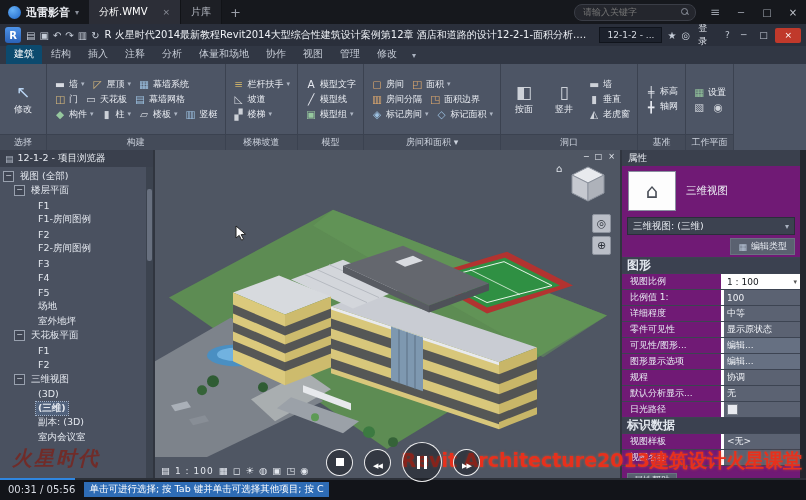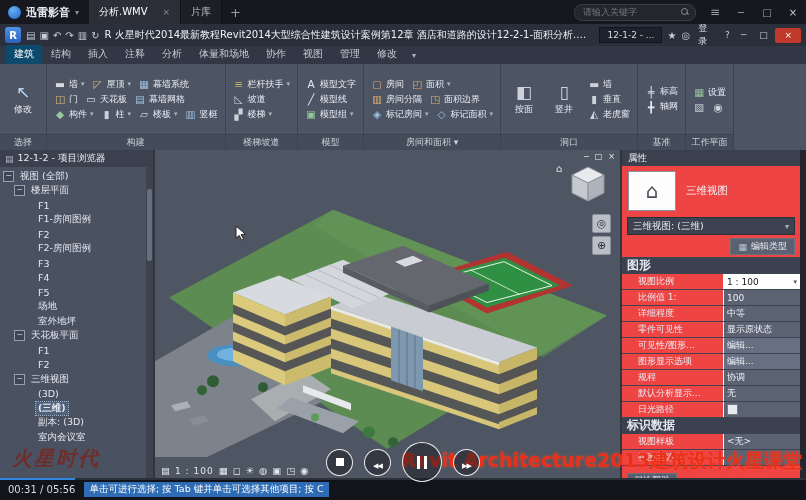--- a/index.html
+++ b/index.html
@@ -82,34 +82,34 @@
   .vhome{position:absolute;top:13px;right:58px;color:#dfe3ea;font-size:10px;z-index:5;}
   .vcube{position:absolute;top:13px;right:12px;z-index:5;}
   .vnav{position:absolute;top:64px;right:9px;display:flex;flex-direction:column;gap:3px;z-index:5;}
   .vnb{width:17px;height:17px;background:rgba(222,226,232,0.75);border:1px solid #8d939e;border-radius:2px;color:#2c313a;font-size:11px;display:flex;align-items:center;justify-content:center;}
   .vctrl{position:absolute;left:6px;bottom:3px;display:flex;align-items:center;gap:5px;color:#e3e7ee;z-index:5;}
   .vci{font-size:9.5px;}
   .vscale{font-size:9px;letter-spacing:1px;}
   .cursor{position:absolute;left:80px;top:75px;z-index:6;}
 
   
-  .props{width:178px;flex:0 0 178px;background:#ef4444;border-left:2px solid #30353f;display:flex;flex-direction:column;}
+  .props{width:178px;flex:0 0 178px;background:#701a75;border-left:2px solid #30353f;display:flex;flex-direction:column;}
   .ptitle{height:16px;flex:0 0 16px;background:#3a404d;color:#e8ebf1;font-size:9.5px;display:flex;align-items:center;padding:0 6px;}
   .typesel{height:44px;flex:0 0 44px;display:flex;align-items:center;gap:10px;padding:3px 6px;}
   .house{width:46px;height:38px;background:#fdfdfd;border:1px solid #8a90a0;color:#4a4f58;font-size:20px;display:flex;align-items:center;justify-content:center;}
   .typelab{color:#eef1f6;font-size:10.5px;}
   .typedrop{height:16px;flex:0 0 16px;margin:1px 5px;background:#3c4250;border:1px solid #2a2f3a;color:#e8ecf2;font-size:9.5px;display:flex;align-items:center;justify-content:space-between;padding:0 5px;}
   .ddc{color:#aab2c0;font-size:8px;}
   .editrow{display:flex;justify-content:flex-end;padding:2px 5px;}
   .etbtn{display:flex;align-items:center;gap:4px;background:#5a6170;border:1px solid #6a7280;color:#e8ecf2;font-size:9px;padding:1px 7px;}
   .eti{color:#b9c6d8;font-size:9px;}
   .pgrid{border-top:1px solid #3d4452;}
   .phead{height:15px;background:#3b4150;color:#e2e7ee;font-size:12px;font-weight:bold;line-height:15px;padding:0 5px;border-bottom:1px solid #3d4452;}
   .prow{display:flex;height:15px;border-bottom:1px solid #3d4452;font-size:9px;}
-  .plab{flex:1;min-width:0;color:#e7ebf2;padding:0 16px;line-height:15px;white-space:nowrap;overflow:hidden;border-right:1px solid #ffffff;}
+  .plab{flex:1;min-width:0;color:#e7ebf2;padding:0 8px;line-height:15px;white-space:nowrap;overflow:hidden;border-right:3px solid #ffffff;}
   .pval{width:70px;flex:0 0 70px;background:#5b6272;color:#f0f2f7;padding:0 3px;display:flex;align-items:center;white-space:nowrap;overflow:hidden;}
   .pval.scale{background:#ffffff;color:#15181d;justify-content:space-between;}
   .pval.button{background:#667082;}
   .vcart{font-size:7px;color:#555;}
   .cbx{width:9px;height:9px;background:#e8eaf0;border:1px solid #777d88;}
   .pfoot{margin-top:auto;padding:2px 5px 3px;}
   .phelp{font-size:9px;color:#dfe3ea;background:#586070;border:1px solid #6a7280;padding:1px 6px;}
 
   .redge{width:6px;flex:0 0 6px;background:#23262e;}
   .rstatus{height:20px;flex:0 0 20px;background:#4f5664;border-top:1px solid #3b4250;}

